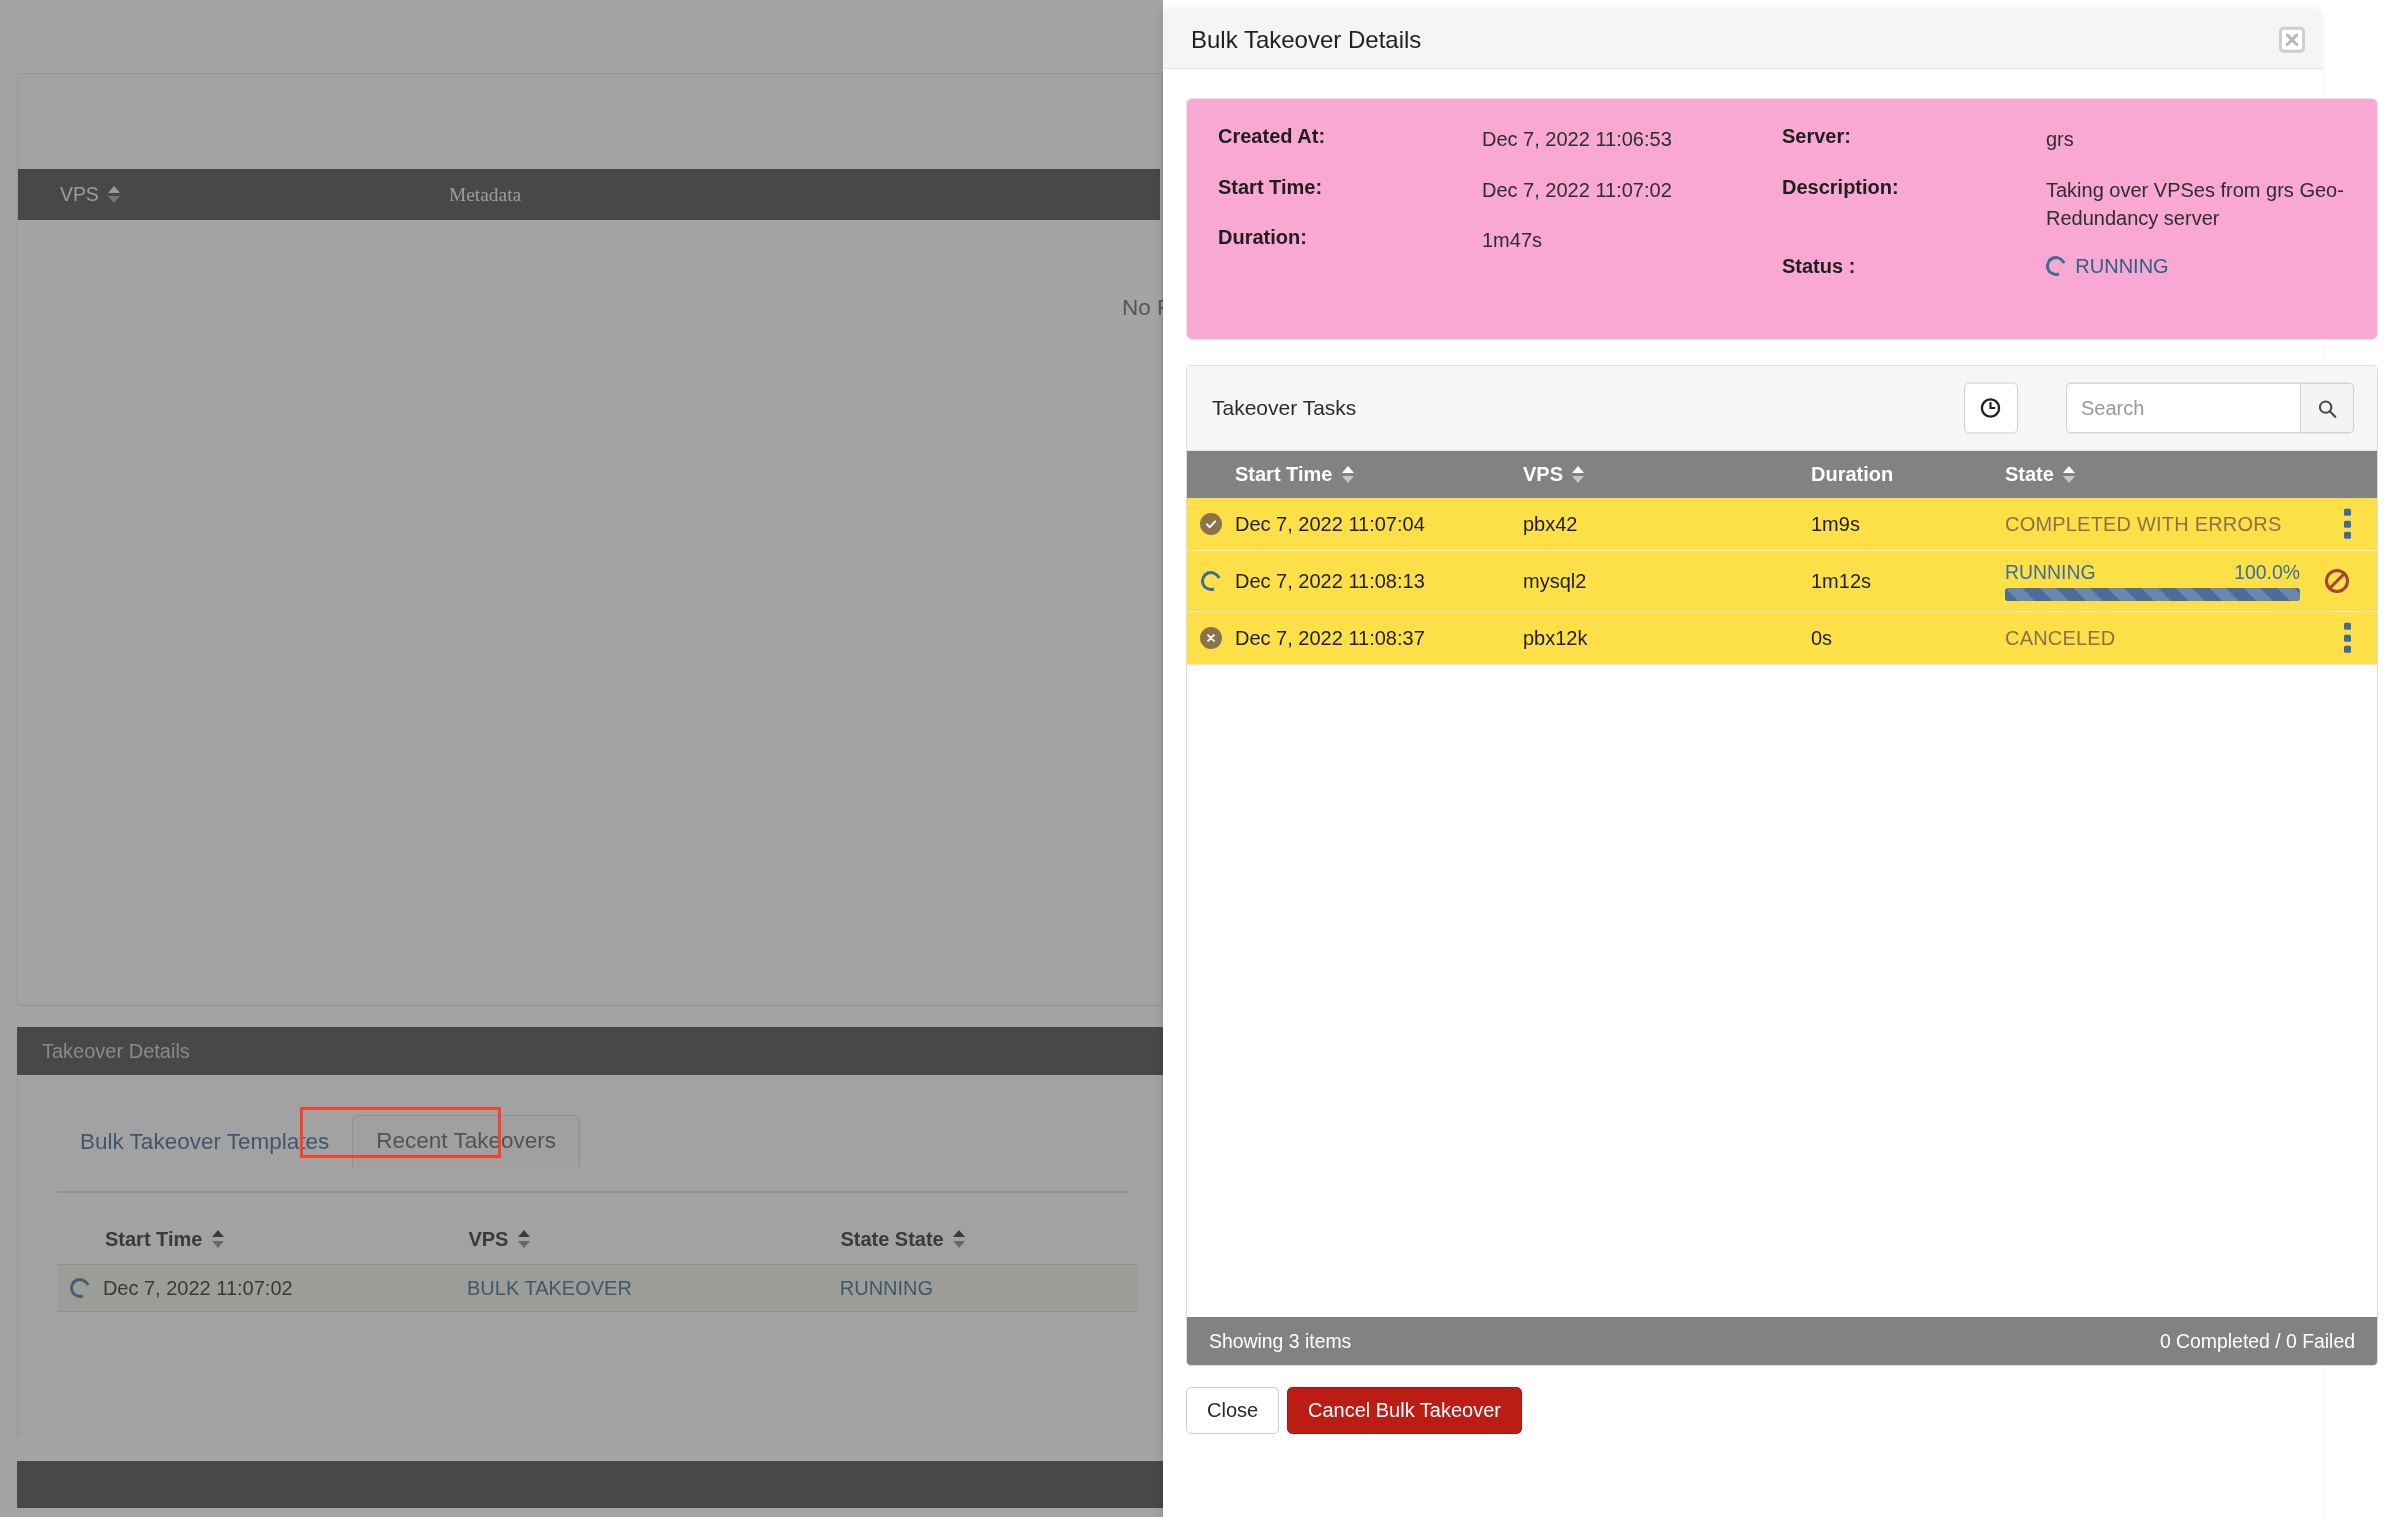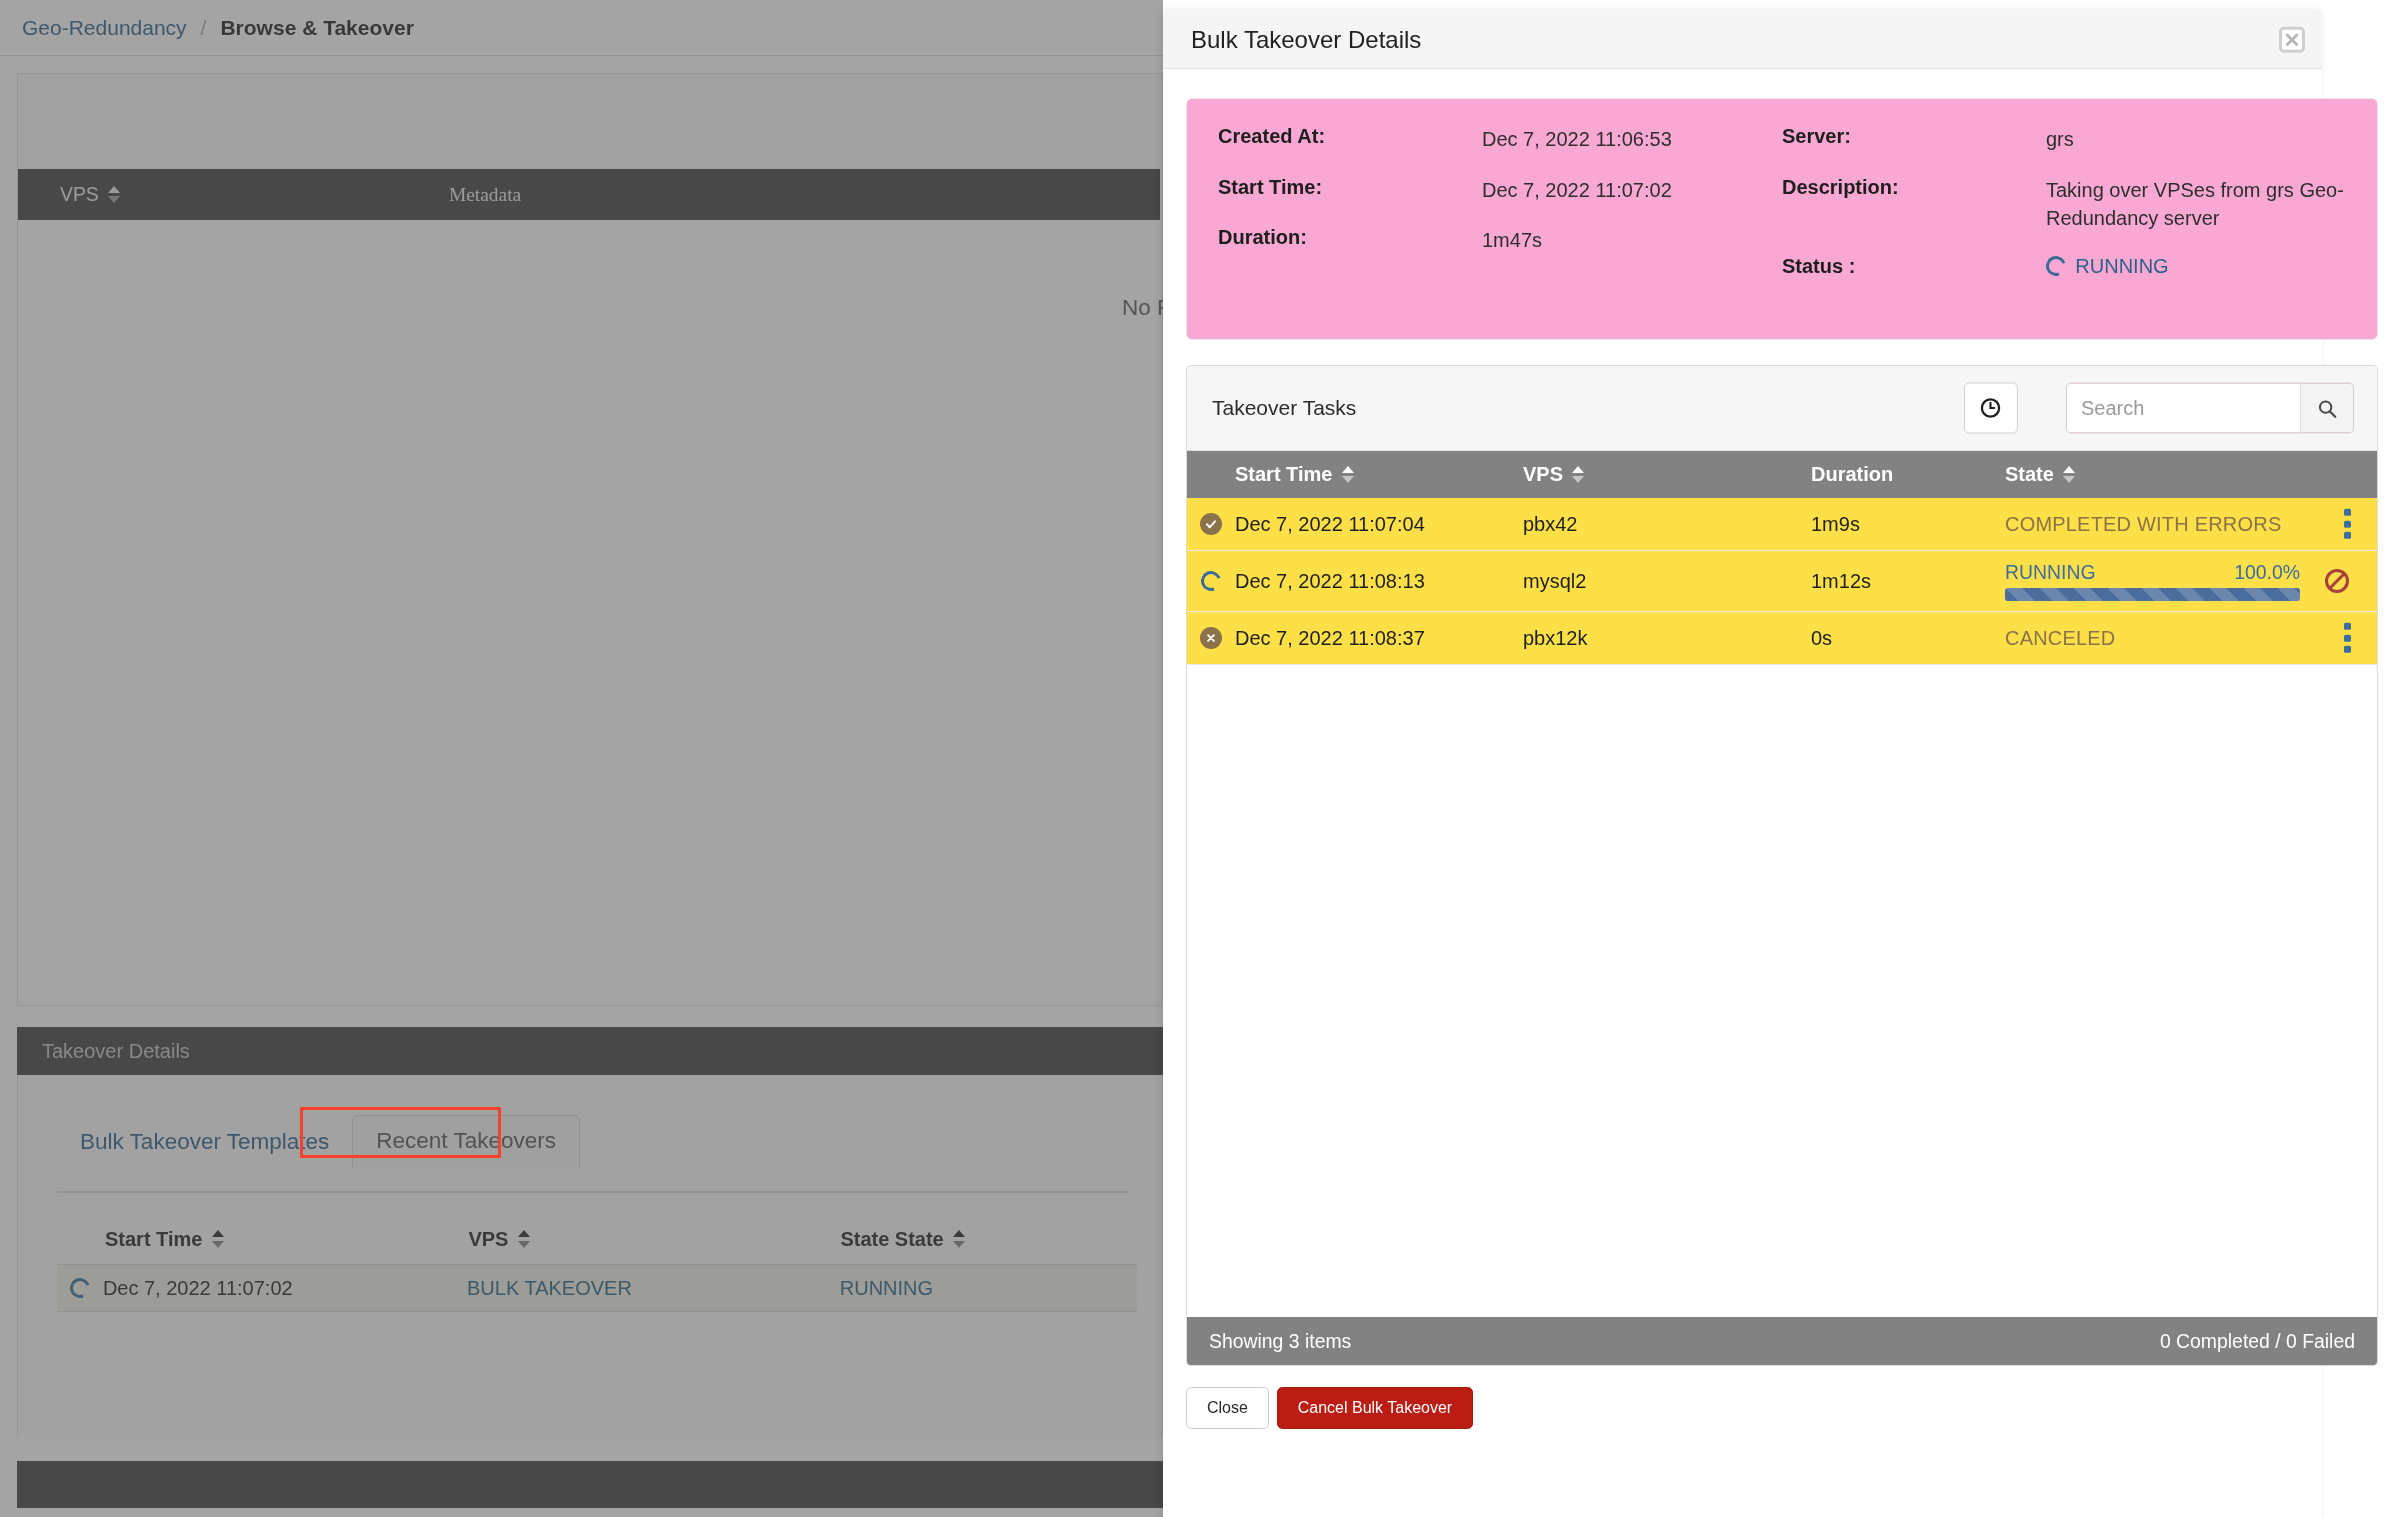--- a/index.html
+++ b/index.html
@@ -353,21 +353,21 @@
     justify-content: space-between;
     padding: 0 22px;
     color: #ffffff; font-size: 19.4px;
   }
 
   .modal-actions {
     position: absolute; left: 23px; top: 1376px;
     display: flex; align-items: center; gap: 7.8px;
   }
   .btn {
-    font-size: 16px;
+    font-size: 20px;
     padding: 11px 20px;
     border-radius: 5.4px;
     cursor: pointer;
     font-family: "Liberation Sans", sans-serif;
   }
   .btn-default {
     background: #ffffff;
     border: 1.6px solid #cdcdcd;
     color: #2a2a2a;
   }
@@ -385,25 +385,20 @@
     pointer-events: none;
   }
 </style>
 </head>
 <body>
 
 <div class="root">
 
   <div class="bg-page">
 
-    <div class="breadcrumb-bar">
-      <span class="bc-link">Geo-Redundancy</span>
-      <span class="bc-sep">/</span>
-      <span class="bc-current">Browse &amp; Takeover</span>
-    </div>
 
     <div class="bg-panel">
 
       <div class="bg-table-head">
         <div class="bg-th c1">
           <span>VPS</span>
           <span class="sort-ic">
               <i class="up"></i>
               <i class="dn"></i>
             </span>

